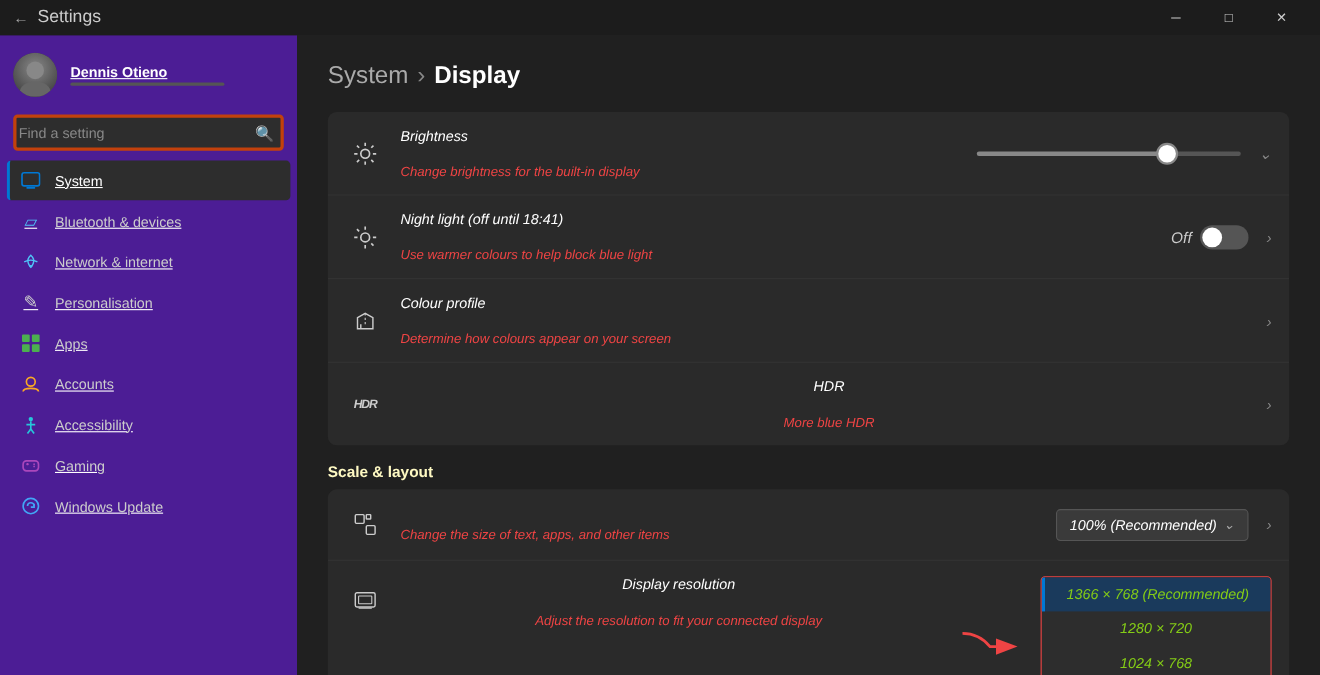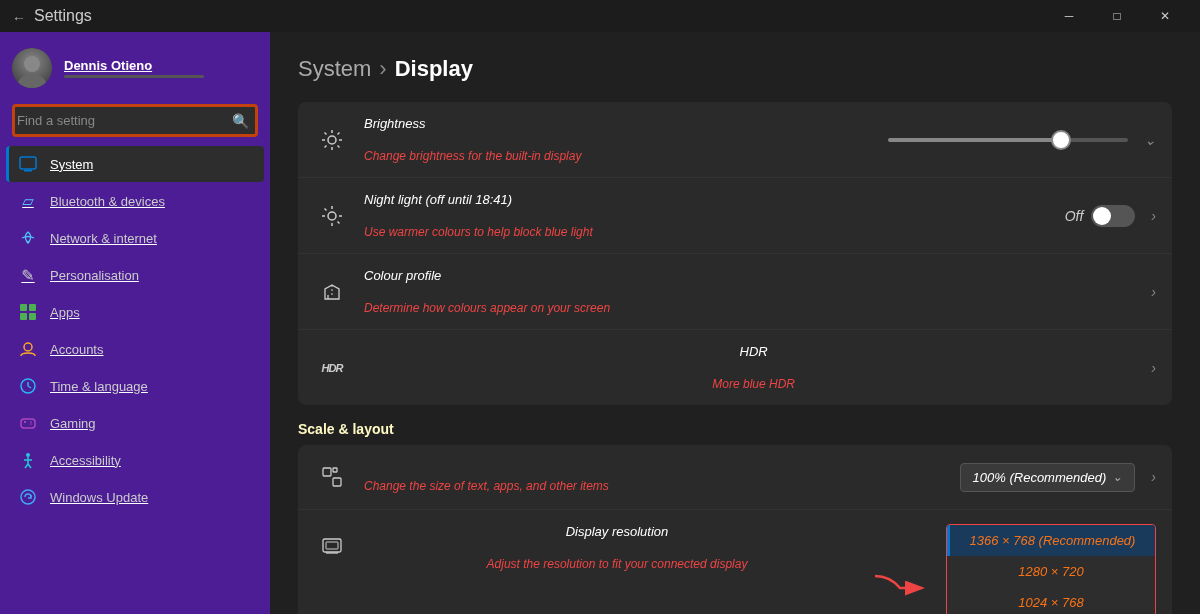--- a/index.html
+++ b/index.html
@@ -318,21 +318,21 @@
     .resolution-dropdown {
       background: #2d2d2d;
       border: 1px solid #ef4444;
       border-radius: 4px;
       overflow: hidden;
       position: relative;
     }
     .resolution-option {
       padding: 8px 14px;
       font-size: 13px;
-      color: #f97316;
+      color: #84cc16;
       cursor: pointer;
     }
     .resolution-option.selected {
       background: #1a3a5c;
       border-left: 3px solid #0078d4;
     }
   </style>
 </head>
 <body>
 
@@ -416,50 +416,40 @@
           <svg width="18" height="18" viewBox="0 0 18 18" fill="none">
             <circle cx="9" cy="7" r="4" stroke="#f9a825" stroke-width="1.5"></circle>
             <path d="M2 16 C2 12 16 12 16 16" stroke="#f9a825" stroke-width="1.5" fill="none"></path>
           </svg>
         </span>
         <span>Accounts</span>
       </div>
       <div class="nav-item">
         <span class="nav-icon" style="font-size:15px;">
           <svg width="18" height="18" viewBox="0 0 18 18" fill="none">
-            <circle cx="9" cy="9" r="7" stroke="#29b6f6" stroke-width="1.5"></circle>
-            <line x1="9" y1="5" x2="9" y2="9" stroke="#29b6f6" stroke-width="1.5"></line>
-            <line x1="9" y1="9" x2="12" y2="11" stroke="#29b6f6" stroke-width="1.5"></line>
+            <circle cx="9" cy="4" r="2" fill="#26c6da"></circle>
+            <line x1="9" y1="6" x2="9" y2="13" stroke="#26c6da" stroke-width="1.5"></line>
+            <line x1="5" y1="9" x2="13" y2="9" stroke="#26c6da" stroke-width="1.5"></line>
+            <line x1="9" y1="13" x2="6" y2="17" stroke="#26c6da" stroke-width="1.5"></line>
+            <line x1="9" y1="13" x2="12" y2="17" stroke="#26c6da" stroke-width="1.5"></line>
           </svg>
         </span>
-        <span>Time &amp; language</span>
+        <span>Accessibility</span>
       </div>
       <div class="nav-item">
         <span class="nav-icon" style="font-size:15px;">
           <svg width="18" height="18" viewBox="0 0 18 18" fill="none">
             <rect x="2" y="5" width="14" height="9" rx="3" stroke="#ab47bc" stroke-width="1.5"></rect>
             <line x1="6" y1="9" x2="6" y2="7" stroke="#ab47bc" stroke-width="1.3"></line>
             <line x1="5" y1="8" x2="7" y2="8" stroke="#ab47bc" stroke-width="1.3"></line>
             <circle cx="12" cy="8" r="0.8" fill="#ab47bc"></circle>
             <circle cx="12" cy="10" r="0.8" fill="#ab47bc"></circle>
           </svg>
         </span>
         <span>Gaming</span>
-      </div>
-      <div class="nav-item">
-        <span class="nav-icon" style="font-size:15px;">
-          <svg width="18" height="18" viewBox="0 0 18 18" fill="none">
-            <circle cx="9" cy="4" r="2" fill="#26c6da"></circle>
-            <line x1="9" y1="6" x2="9" y2="13" stroke="#26c6da" stroke-width="1.5"></line>
-            <line x1="5" y1="9" x2="13" y2="9" stroke="#26c6da" stroke-width="1.5"></line>
-            <line x1="9" y1="13" x2="6" y2="17" stroke="#26c6da" stroke-width="1.5"></line>
-            <line x1="9" y1="13" x2="12" y2="17" stroke="#26c6da" stroke-width="1.5"></line>
-          </svg>
-        </span>
-        <span>Accessibility</span>
       </div>
       <div class="nav-item">
         <span class="nav-icon">
           <svg width="18" height="18" viewBox="0 0 18 18" fill="none">
             <circle cx="9" cy="9" r="7" stroke="#42a5f5" stroke-width="1.5"></circle>
             <path d="M6 9 A3 3 0 0 1 12 9" stroke="#42a5f5" stroke-width="1.5" fill="none"></path>
             <polyline points="12,7 12,10 9,10" stroke="#42a5f5" stroke-width="1.5" fill="none"></polyline>
           </svg>
         </span>
         <span>Windows Update</span>

